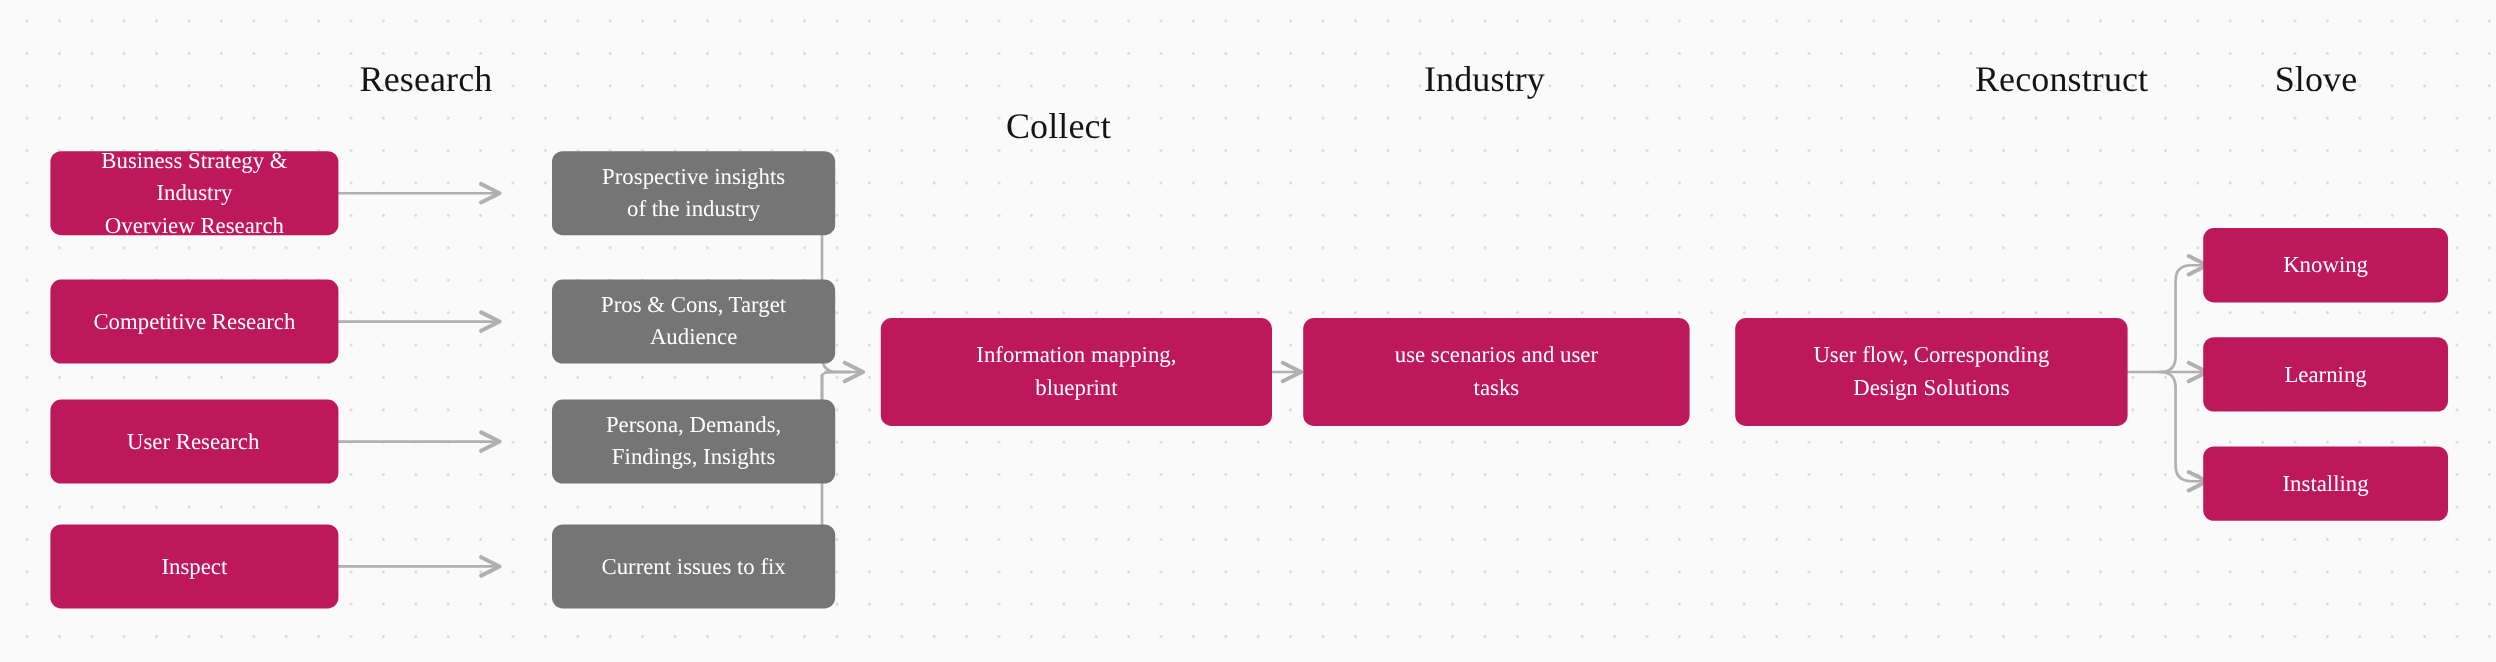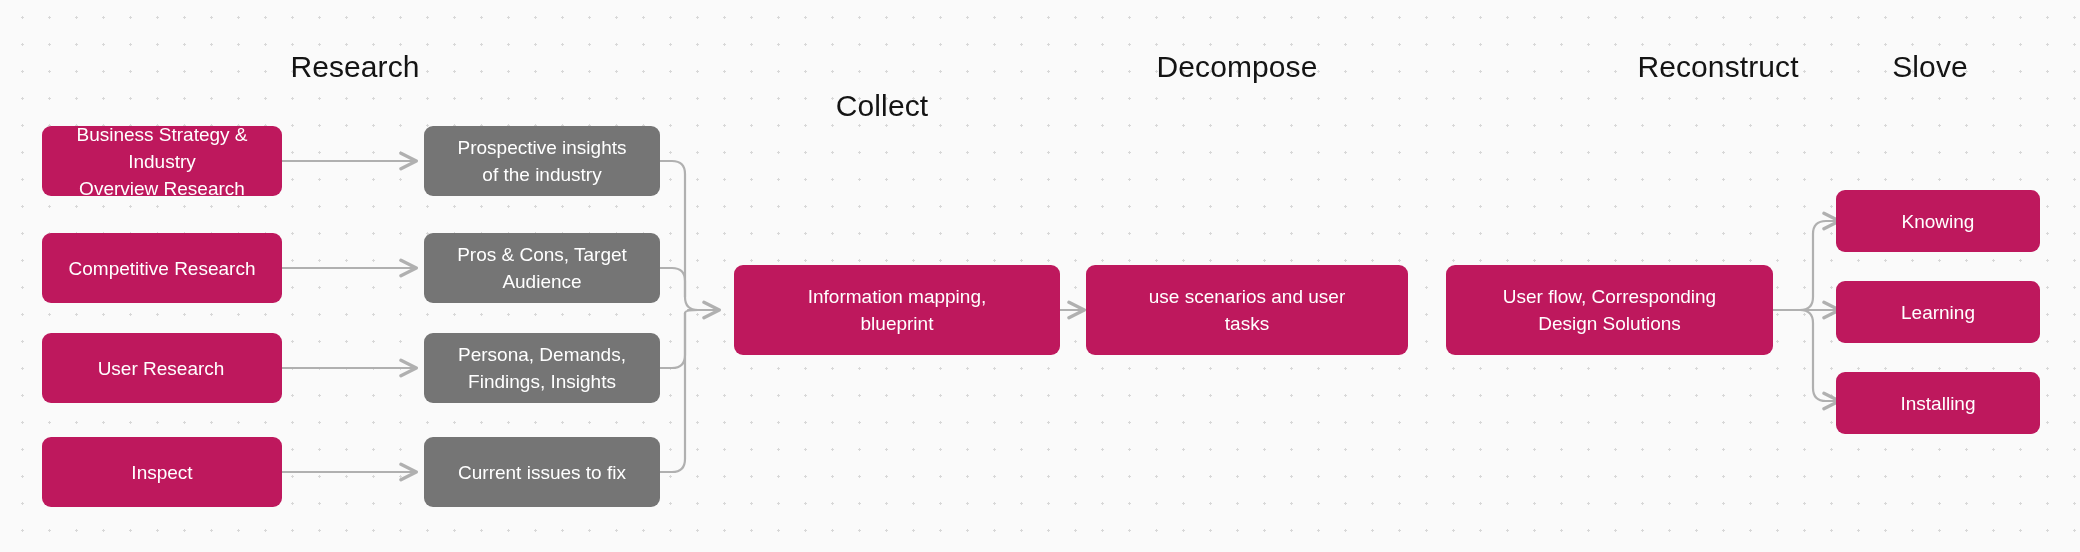--- a/index.html
+++ b/index.html
@@ -14,20 +14,21 @@
     background-color: #fafafa;
     background-image: radial-gradient(circle, #d8d8d8 1.1px, transparent 1.2px);
     background-size: 27px 27px;
     background-position: 9px 4px;
   }
 
   #canvas {
     position: relative;
     width: 2080px;
     height: 552px;
+    font-family: Liberation Serif, serif;
   }
 
   
   #wires {
     position: absolute;
     left: 0;
     top: 0;
     width: 2080px;
     height: 552px;
     pointer-events: none;
@@ -55,21 +56,21 @@
     align-items: center;
     justify-content: center;
     text-align: center;
     color: #ffffff;
     font-size: 19px;
     line-height: 27px;
     padding: 4px 14px;
     z-index: 2;
   }
   .node.dark  { background: #be185d; }
-  .node.gray  { background: #757575; }
+  .node.gray  { background: #757575; margin-left: 36px; }
 
   .node-label {
     display: block;
     white-space: pre-line;
   }
 </style>
 </head>
 <body>
 
 <div id="canvas">
@@ -100,21 +101,21 @@
 
       <path d="M1773,310 H1800"></path>
       <path d="M1800,310 Q1813,310 1813,297 V234 Q1813,221 1826,221 H1838" marker-end="url(#ah)"></path>
       <path d="M1800,310 H1838" marker-end="url(#ah)"></path>
       <path d="M1800,310 Q1813,310 1813,323 V388 Q1813,401 1826,401 H1838" marker-end="url(#ah)"></path>
     </g>
   </svg>
 
   <div class="col-title" style="left:355px; top:50px;">Research</div>
   <div class="col-title" style="left:882px; top:50px;margin-top:39px;">Collect</div>
-  <div class="col-title" style="left:1237px; top:50px;">Decompose</div>
+  <div class="col-title" style="left:1237px; top:50px;">Industry</div>
   <div class="col-title" style="left:1680px; top:50px;margin-left:38px;">Reconstruct</div>
   <div class="col-title" style="left:1930px; top:50px;">Slove</div>
 
   <div class="node dark" style="left:42px; top:126px; width:240px; height:70px;">
     <span class="node-label">Business Strategy &amp; Industry
 Overview Research</span>
   </div>
   <div class="node dark" style="left:42px; top:233px; width:240px; height:70px;">
     <span class="node-label">Competitive Research</span>
   </div>

